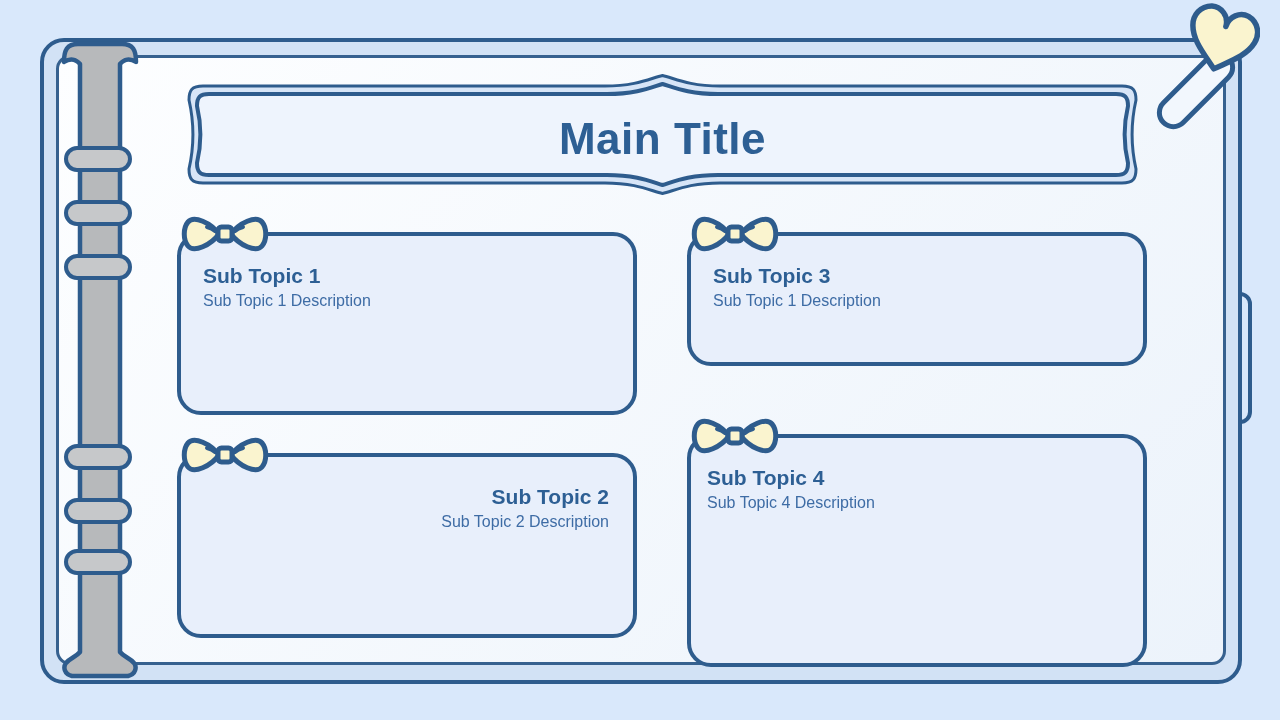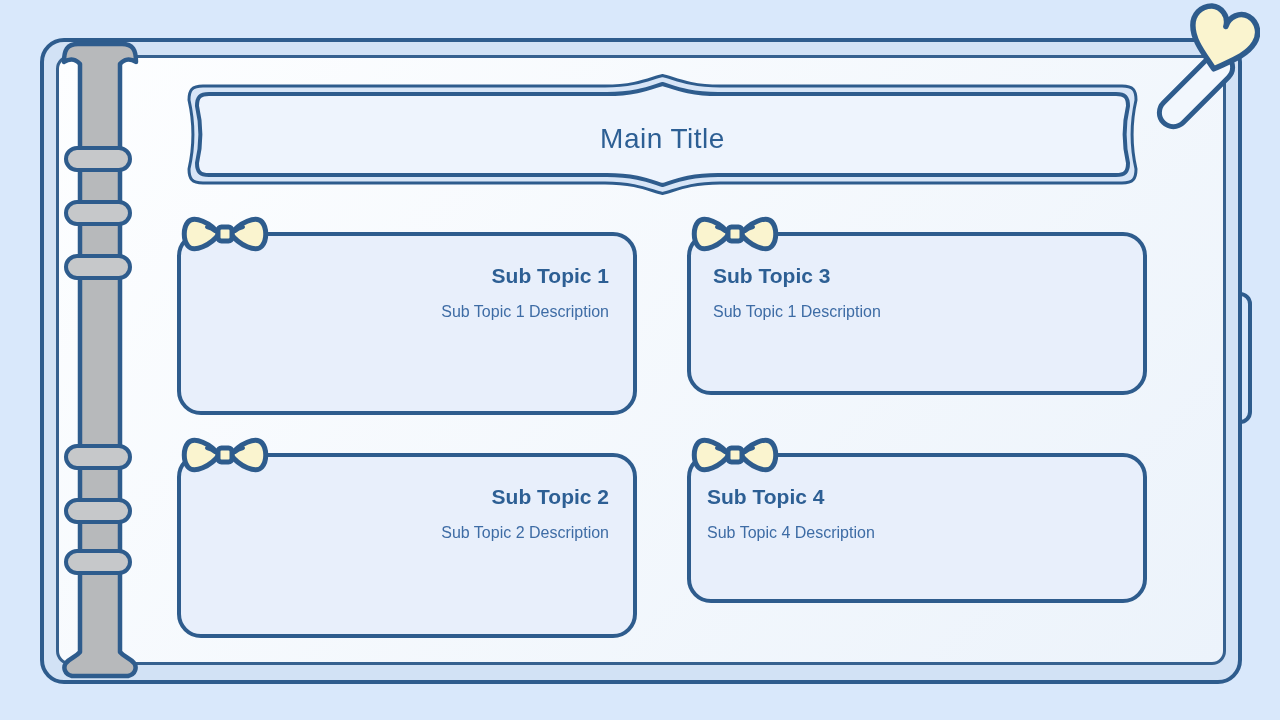--- a/index.html
+++ b/index.html
@@ -56,45 +56,45 @@
   
   .spine{left:50px;top:30px;width:110px;height:660px;z-index:4;}
 
   
   .title-frame{left:175px;top:70px;width:975px;height:135px;z-index:5;}
   .title-frame svg{position:absolute;inset:0;}
   .title-text{
     position:absolute;inset:0;
     display:flex;align-items:center;justify-content:center;
     color:var(--title-color);
-    font-size:28px;font-weight:normal;letter-spacing:.5px;
+    font-size:44px;font-weight:bold;letter-spacing:.5px;
     padding-top:2px;
   }
 
   
   .card{
     width:460px;
     background:var(--card-fill);
     border:4px solid var(--outline);
     border-radius:24px;
     z-index:5;
     padding:28px 24px 0 22px;
   }
-  .card-1{left:177px;top:232px;height:183px;text-align:right;}
+  .card-1{left:177px;top:232px;height:183px;}
   .card-2{left:177px;top:453px;height:185px;text-align:right;}
-  .card-3{left:687px;top:232px;height:163px;}
-  .card-4{left:687px;top:453px;height:150px;padding-left:16px;}
+  .card-3{left:687px;top:232px;height:134px;}
+  .card-4{left:687px;top:434px;height:233px;padding-left:16px;}
   .card-title{
     color:var(--title-color);
     font-size:21px;font-weight:bold;
   }
   .card-desc{
     color:var(--description-color);
     font-size:16px;
-    margin-top:15px;
+    margin-top:4px;
   }
   .bow{
     position:absolute;left:-1px;top:-26px;width:90px;height:48px;
   }
 
   
   .heart-pin{left:1130px;top:0;width:130px;height:130px;z-index:7;}
 
   
   .st{stroke:var(--outline);stroke-linejoin:round;stroke-linecap:round;}

